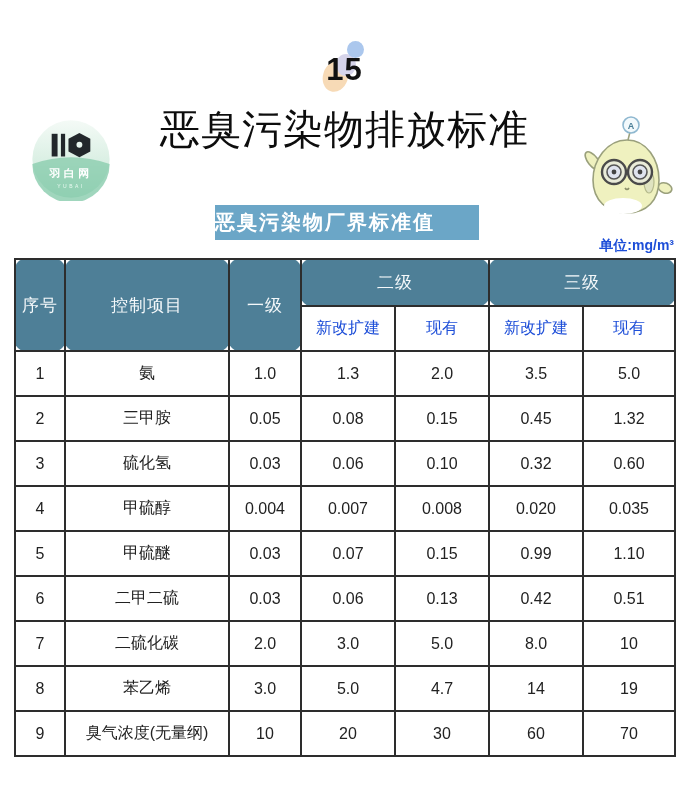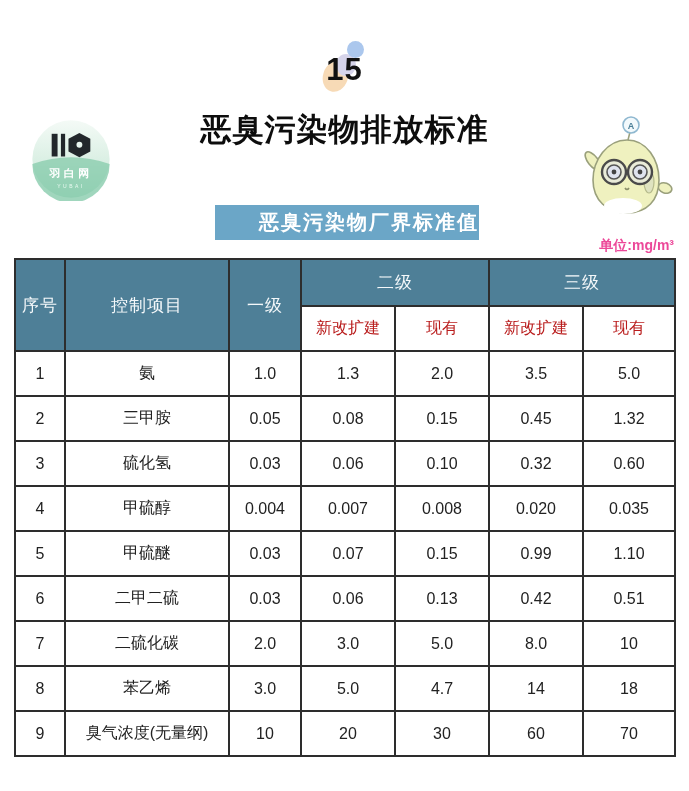--- a/index.html
+++ b/index.html
@@ -25,53 +25,53 @@
     letter-spacing: 1px;
   }
 
   
   .logo { position: absolute; left: 29px; top: 117px; width: 84px; height: 84px; }
   .mascot { position: absolute; left: 583px; top: 114px; width: 90px; height: 106px; }
   .title-block {
     position: absolute; left: 0; top: 110px; width: 100%;
     text-align: center; color: #0d0d0d;
   }
-  .title-line { font-size: 31px; font-weight: 700; line-height: 39px; letter-spacing: 1px; }
+  .title-line { font-size: 40px; font-weight: 400; line-height: 39px; letter-spacing: 1px; }
 
   
   .banner {
     position: absolute; left: 215px; top: 205px; width: 264px; height: 35px;
     background: var(--c-banner);
     color: #ffffff; font-size: 20px; font-weight: 700; letter-spacing: 2px;
-    display: flex; align-items: center; justify-content: flex-end;
+    display: flex; align-items: center; justify-content: flex-start;
   }
 
   
   .unit-label {
     position: absolute; top: 237px; right: 15px;
-    font-size: 14px; font-weight: 600; color: #ec4899;
+    font-size: 14px; font-weight: 600; color: #1d4ed8;
   }
 
   
   .std-table-wrap { position: absolute; left: 14px; top: 258px; width: 661px; }
   table.std {
     border-collapse: collapse; table-layout: fixed; width: 660px;
     font-size: 16px; color: #222;
   }
   table.std th, table.std td {
     border: 2px solid #2d2d2d;
     text-align: center; vertical-align: middle;
     overflow: hidden; white-space: nowrap;
   }
   th.teal {
     background: var(--c-header);
-    color: #f4f8fa; font-weight: 500; font-size: 17px; letter-spacing: 1px;
+    color: #f4f8fa; font-weight: 500; font-size: 17px; letter-spacing: 1px; border-radius: 10px;
   }
   tr.hdr-top th { height: 47px; }
-  tr.hdr-sub th { height: 45px; background: #ffffff; color: #b91c1c; font-weight: 500; font-size: 16px; }
+  tr.hdr-sub th { height: 45px; background: #ffffff; color: #1d4ed8; font-weight: 500; font-size: 16px; }
   tbody td { height: 45px; background: #ffffff; }
 </style>
 </head>
 <body>
 
 <div class="page">
 
   <div class="pagenum-wrap">
     <div class="blob blob-peach"></div>
     <div class="blob blob-lavender"></div>
@@ -222,21 +222,21 @@
             <td>8.0</td>
             <td>10</td>
           </tr>
           <tr>
             <td>8</td>
             <td>苯乙烯</td>
             <td>3.0</td>
             <td>5.0</td>
             <td>4.7</td>
             <td>14</td>
-            <td>18</td>
+            <td>19</td>
           </tr>
           <tr>
             <td>9</td>
             <td>臭气浓度(无量纲)</td>
             <td>10</td>
             <td>20</td>
             <td>30</td>
             <td>60</td>
             <td>70</td>
           </tr>

